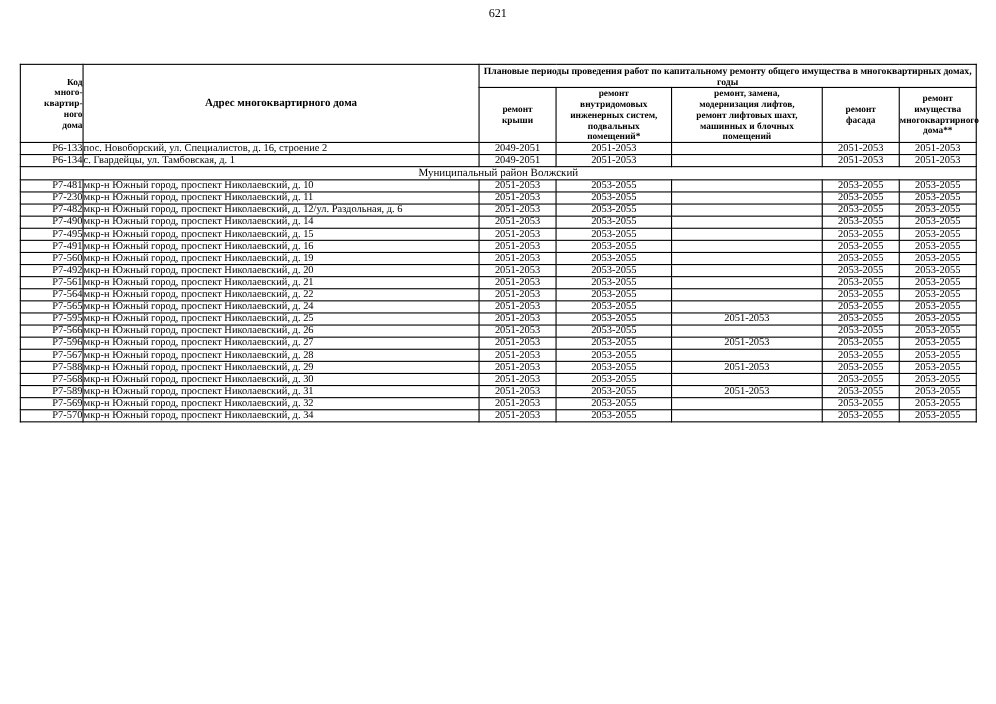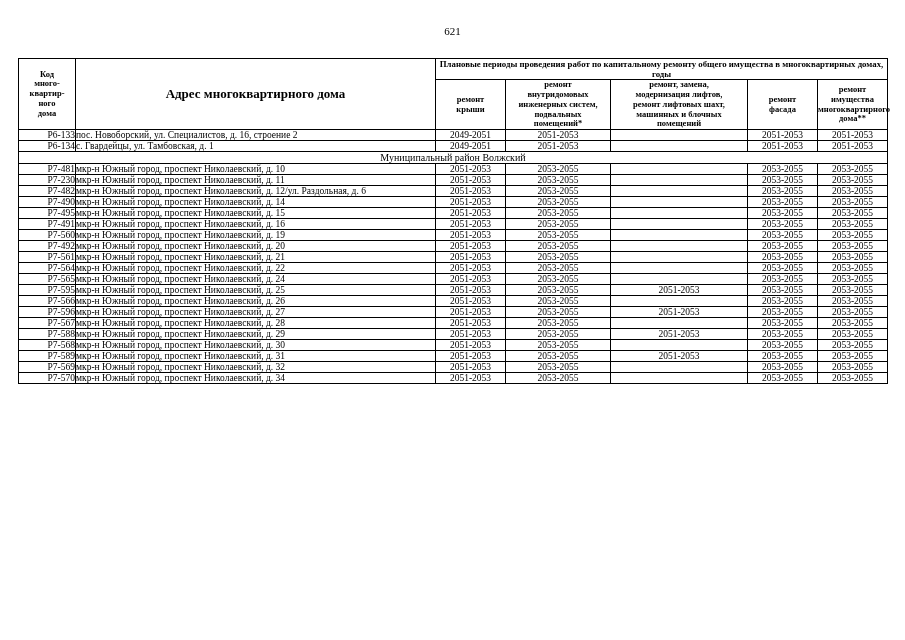--- a/index.html
+++ b/index.html
@@ -17,21 +17,21 @@
   }
   .page {
     width: 905px;
     height: 640px;
     position: relative;
     box-sizing: border-box;
   }
   .page-number {
     text-align: center;
     font-size: 11px;
-    padding-top: 25px;
+    padding-top: 6px;
     font-family: "Liberation Serif", serif;
   }
   .table-wrap {
     position: absolute;
     left: 18px;
     top: 58px;
     width: 869px;
   }
   table.main {
     border-collapse: collapse;
@@ -48,23 +48,24 @@
     font-weight: bold;
     text-align: center;
     font-size: 8.5px;
     line-height: 1.15;
     padding: 3px 2px;
     margin-top: 12px;
   }
   th.h-code {
     font-size: 8.5px;
     padding: 4px 2px;
+    text-align: right;
   }
   th.h-addr {
-    font-size: 13px;
+    font-size: 10px;
     padding: 4px 4px;
   }
   th.h-top {
     font-size: 8.8px;
     padding: 4px 6px;
   }
   td.code {
     font-size: 9.5px;
     padding: 2px 0 2px 6px;
     text-align: right;

